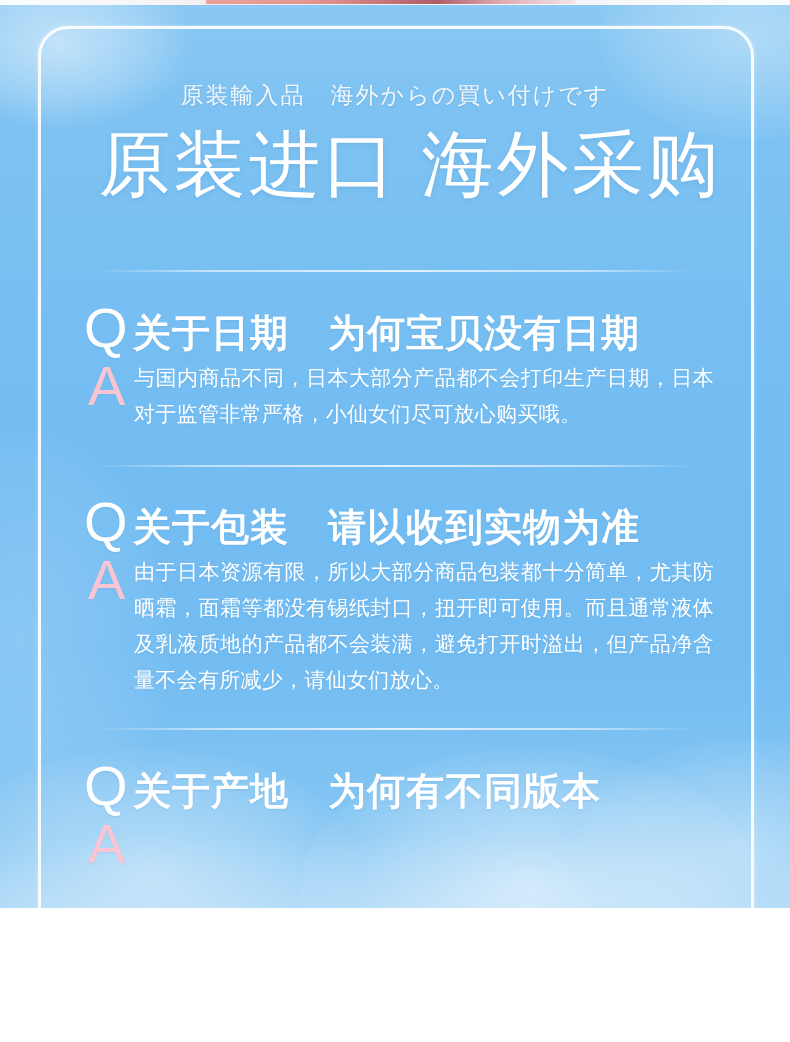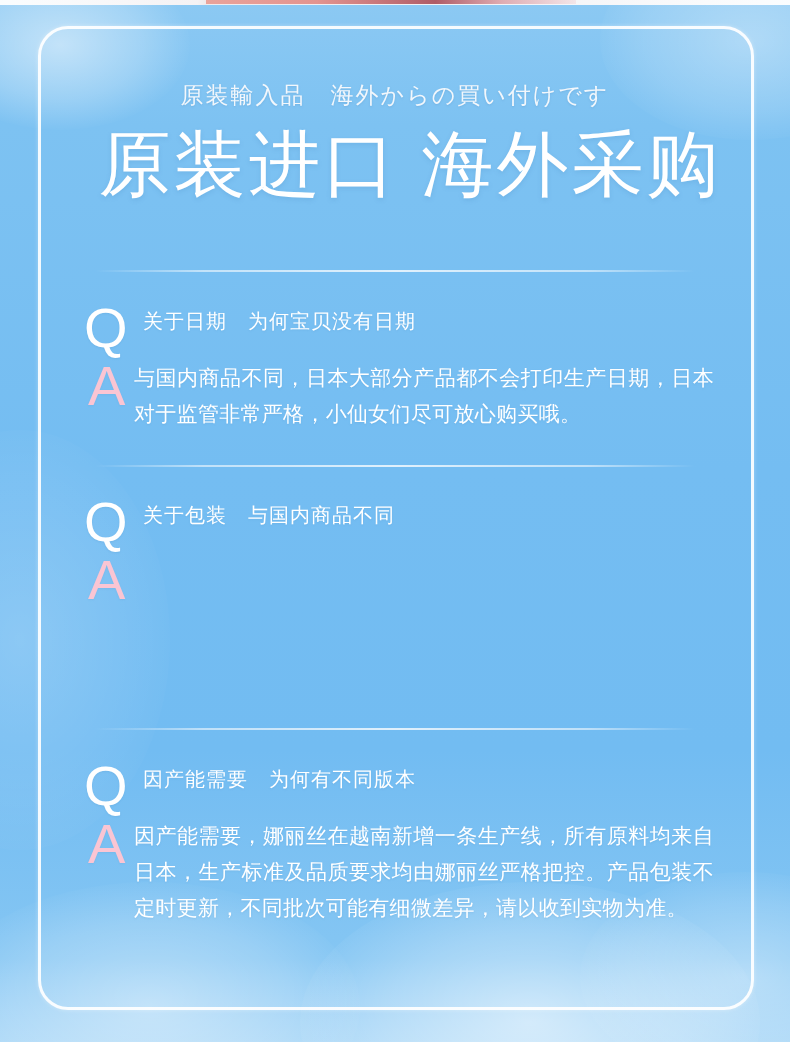--- a/index.html
+++ b/index.html
@@ -11,21 +11,21 @@
     width: 790px;
     height: 1042px;
     font-family: "Liberation Sans", "DejaVu Sans", sans-serif;
     overflow: hidden;
   }
 
   
   #page {
     position: relative;
     width: 790px;
-    height: 1042px;
+    height: 908px;
     overflow: hidden;
     background:
       linear-gradient(180deg,
         #8cc9f3 0%,
         #7dc2f2 12%,
         #74bdf2 45%,
         #72bcf2 72%,
         #85c6f3 92%,
         #a7d6f7 100%);
   }
@@ -204,24 +204,24 @@
     text-shadow: 0 1px 2px rgba(80,145,200,0.2);
   }
   .mark-a {
     left: 88px;
     top: -2px;
     color: #fac5d3;
     text-shadow: 0 1px 2px rgba(80,145,200,0.15);
   }
   .q-text {
     position: absolute;
-    left: 143px;
+    left: 133px;
     top: 2px;
-    font-size: 20px;
-    font-weight: 400;
+    font-size: 38px;
+    font-weight: 700;
     letter-spacing: 1px;
     color: #ffffff;
     white-space: nowrap;
     text-shadow: 0 1px 2px rgba(80,145,200,0.2);
   }
   .faq-a {
     position: relative;
   }
   .a-text {
     position: absolute;
@@ -274,34 +274,34 @@
         <span class="mark mark-a">A</span>
         <div class="a-text">与国内商品不同，日本大部分产品都不会打印生产日期，日本对于监管非常严格，小仙女们尽可放心购买哦。</div>
       </div>
     </div>
 
     <div class="divider" style="top:465px;"></div>
 
     <div class="faq" style="top:500px;">
       <div class="faq-q">
         <span class="mark mark-q">Q</span>
-        <span class="q-text">关于包装　与国内商品不同</span>
+        <span class="q-text">关于包装　请以收到实物为准</span>
       </div>
       <div class="faq-a" style="height:154px;">
         <span class="mark mark-a">A</span>
+        <div class="a-text">由于日本资源有限，所以大部分商品包装都十分简单，尤其防晒霜，面霜等都没有锡纸封口，扭开即可使用。而且通常液体及乳液质地的产品都不会装满，避免打开时溢出，但产品净含量不会有所减少，请仙女们放心。</div>
       </div>
     </div>
 
     <div class="divider" style="top:728px;"></div>
 
     <div class="faq" style="top:764px;">
       <div class="faq-q">
         <span class="mark mark-q">Q</span>
-        <span class="q-text">因产能需要　为何有不同版本</span>
+        <span class="q-text">关于产地　为何有不同版本</span>
       </div>
       <div class="faq-a" style="height:118px;">
         <span class="mark mark-a">A</span>
-        <div class="a-text">因产能需要，娜丽丝在越南新增一条生产线，所有原料均来自日本，生产标准及品质要求均由娜丽丝严格把控。产品包装不定时更新，不同批次可能有细微差异，请以收到实物为准。</div>
       </div>
     </div>
 
   </div>
 </div>
 
 </body></html>

